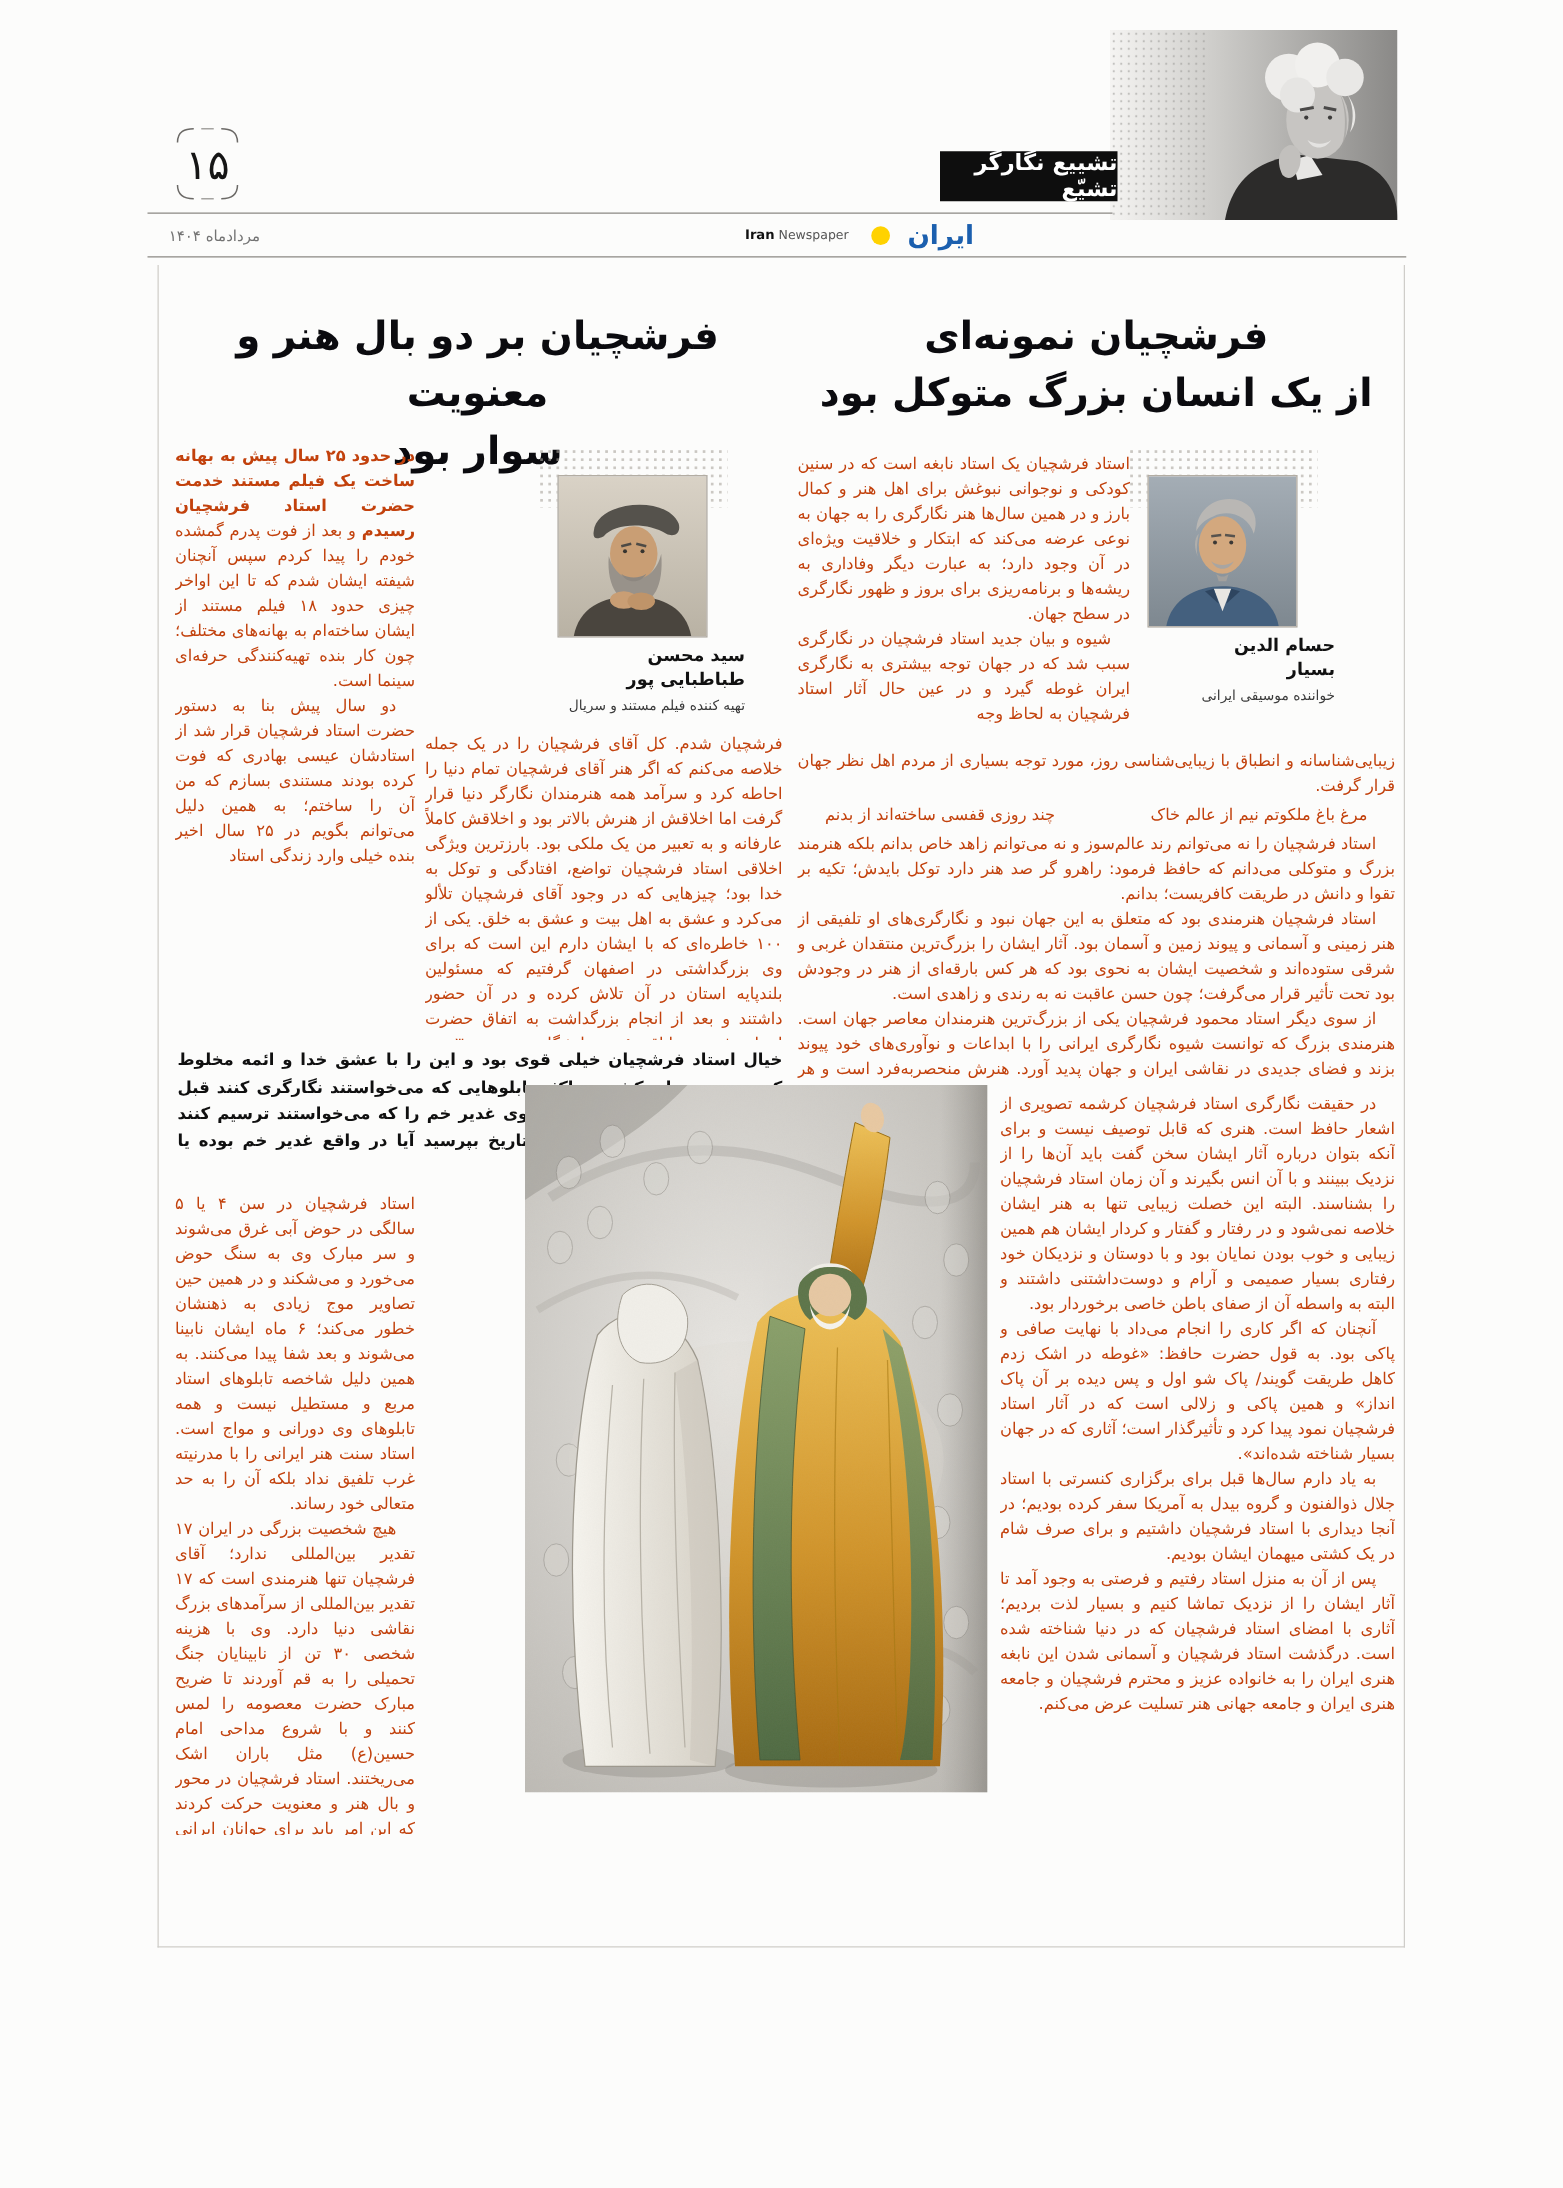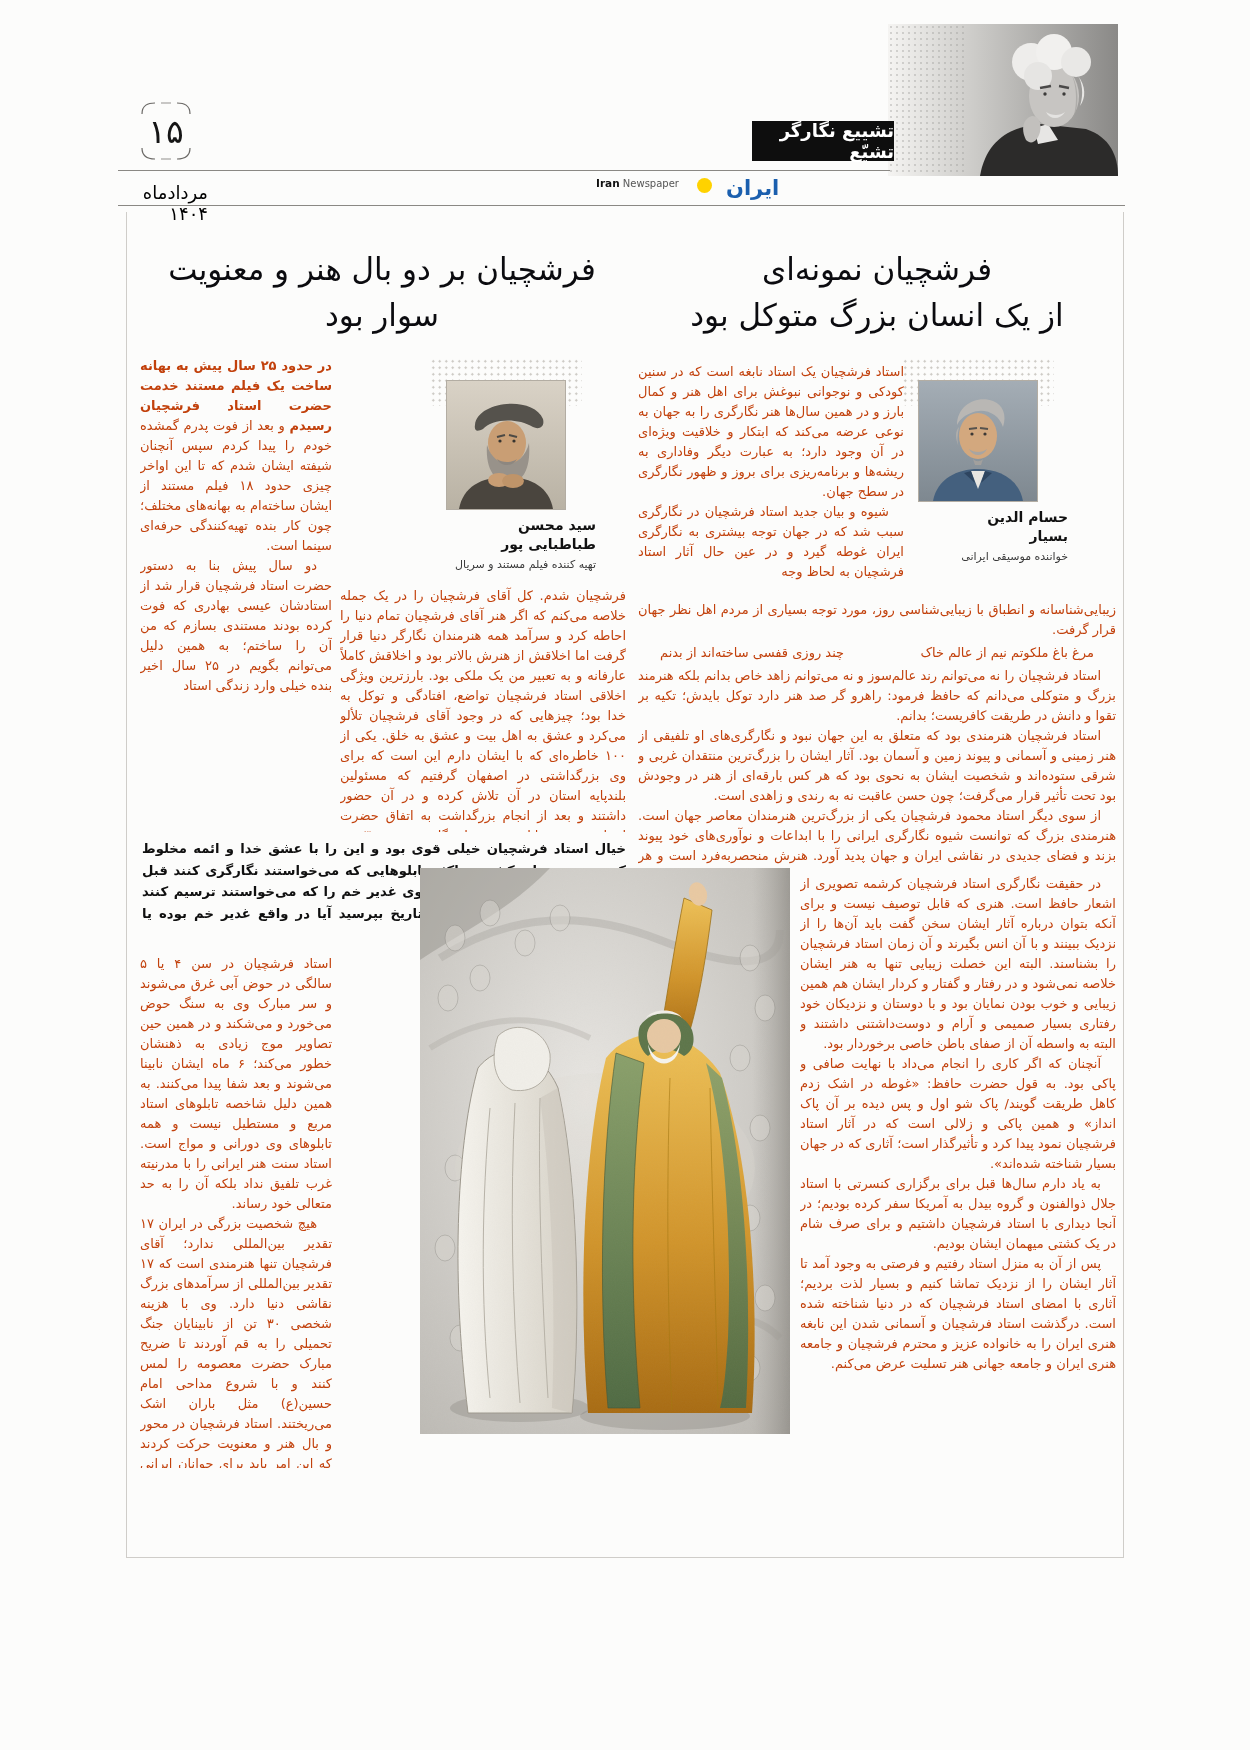--- a/index.html
+++ b/index.html
@@ -6,35 +6,35 @@
   html,body{background:#e9e7e3}
   body{font-family:"DejaVu Sans",sans-serif}
   .page{position:relative;width:1250px;height:1750px;margin:0 auto;background:#fcfcfb;direction:rtl;overflow:hidden}
   .abs{position:absolute}
   .hline{position:absolute;height:1px;background:#8a8884}
   .hline.light{background:#cfcdc9}
   .vline{position:absolute;width:1px;background:#cfcdc9}
   .bt{font-size:13px;line-height:20px;color:#c2410c;text-align:justify;overflow:hidden}
   .bt p{margin:0;text-indent:15px}
   .bt p.nofirst{text-indent:0}
-  .headline{font-weight:normal;color:#0b0b0f;text-align:center}
+  .headline{font-weight:bold;color:#0b0b0f;text-align:center}
   .hl-line{font-size:31px;line-height:46px}
   .photo{border:1px solid #b3ada3;background:#ddd;overflow:hidden}
   .dots{position:absolute;background-image:radial-gradient(circle,#a9a49c 1px,transparent 1.3px);background-size:6.5px 6.5px;opacity:.6}
   .caption{position:absolute;text-align:right}
   .cap-name{font-weight:bold;font-size:14px;line-height:19px;color:#111}
   .cap-role{font-size:11px;line-height:15px;color:#3a3a3a;margin-top:3px}
   .highlight{position:absolute;font-weight:bold;font-size:13.2px;line-height:21.5px;text-align:justify;color:#101010;overflow:hidden}
   .poem{display:flex;justify-content:space-between;padding:2px 22px;font-size:13px;line-height:22px}
   .banner{position:absolute;background:#0e0e0e;color:#fff;display:flex;align-items:center;justify-content:flex-start;font-weight:bold;font-size:18px;letter-spacing:0}
   .pagenum{position:absolute;display:flex;align-items:center;justify-content:center}
   .pagenum svg{position:absolute;inset:0}
   .pagenum-text{position:relative;font-size:33px;font-weight:normal;color:#151515}
-  .date{position:absolute;font-size:18px;color:#000000}
-  .logo{position:absolute;display:flex;direction:ltr;gap:18px}
+  .date{position:absolute;font-size:12px;color:#737373}
+  .logo{position:absolute;display:flex;direction:ltr;align-items:center;gap:18px}
   .logo-en{font-size:10px;color:#555;line-height:11px}
   .logo-en b{color:#111;font-size:10.5px}
   .logo-dot{width:15px;height:15px;border-radius:50%;background:#ffd200;display:inline-block;margin-right:-4px}
   .logo-fa{color:#1b5fae;font-size:21px;font-weight:bold;line-height:21px}
 </style>
 </head>
 <body>
 
 <div class="page">
 

